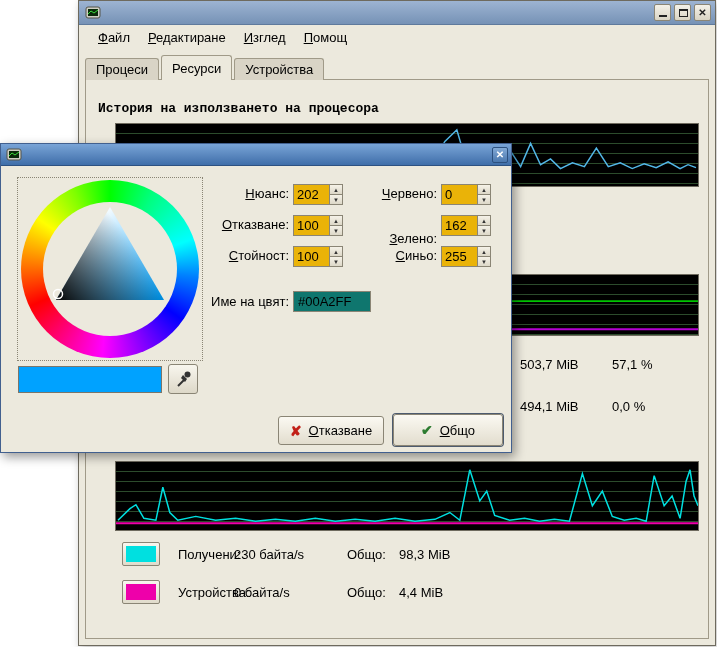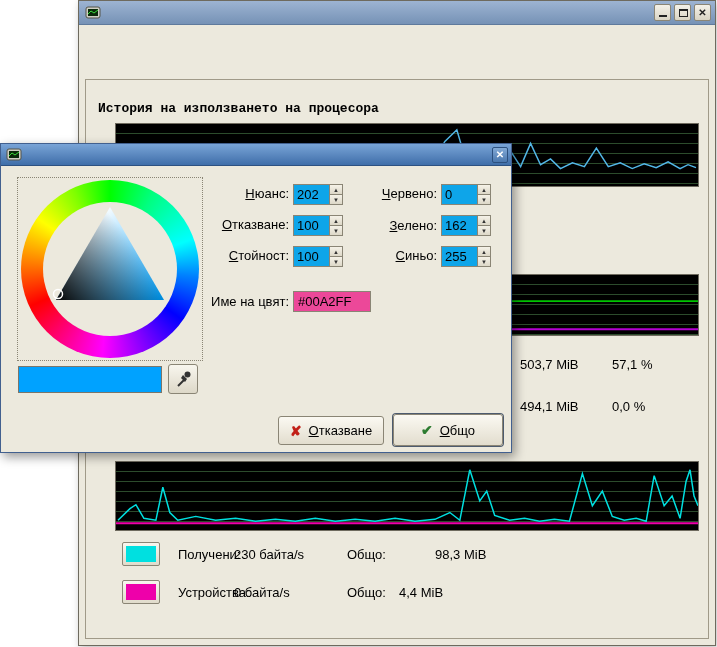--- a/index.html
+++ b/index.html
@@ -53,25 +53,25 @@
            background:conic-gradient(from 0deg, #00ff00 0deg, #00ff80 30deg, #00ffff 70deg, #0080ff 95deg, #0000ff 125deg, #8000ff 155deg, #ff00ff 185deg, #ff0080 215deg, #ff0000 245deg, #ff8000 275deg, #ffff00 305deg, #80ff00 335deg, #00ff00 360deg); }
   .wheel-hole { position:absolute; left:22px; top:22px; width:134px; height:134px; border-radius:50%; background:#ece9dd; }
   .wheel svg { position:absolute; left:0; top:0; }
 
   .preview { position:absolute; left:17px; top:222px; width:144px; height:27px; border:1px solid #7b766a; box-shadow:inset 1px 1px 2px rgba(0,0,0,.35); }
   .preview svg { display:block; width:100%; height:100%; }
   .tool-btn { position:absolute; left:167px; top:220px; width:30px; height:30px; background:linear-gradient(#f8f6ee,#ddd8c8); border:1px solid #8a8575; border-radius:3px; padding:4px; }
 
   .fld-label { position:absolute; width:100px; text-align:right; }
   .spin { position:absolute; width:50px; height:21px; }
-  .spin input { position:absolute; left:0; top:0; width:37px; height:21px; border:1px solid #8a8575; background:#0ea5e9; padding:0 3px; font:13px "Liberation Sans", sans-serif; }
+  .spin input { position:absolute; left:0; top:0; width:37px; height:21px; border:1px solid #8a8575; background:#eab308; padding:0 3px; font:13px "Liberation Sans", sans-serif; }
   .spin-btns { position:absolute; right:0; top:0; width:13px; height:21px; display:flex; flex-direction:column; }
   .sbtn { flex:1; border:1px solid #8a8575; border-left:none; background:linear-gradient(#f5f2e8,#ddd8c8); font-size:6px; color:#333; display:flex; align-items:center; justify-content:center; padding:0; }
   .sbtn + .sbtn { border-top:none; }
-  .entry { position:absolute; border:1px solid #8a8575; background:#ec4899; padding:0 4px; font:13px "Liberation Sans", sans-serif; height:21px; }
+  .entry { position:absolute; border:1px solid #8a8575; background:#0f766e; padding:0 4px; font:13px "Liberation Sans", sans-serif; height:21px; }
 
   .dlg-btn { position:absolute; height:29px; display:flex; align-items:center; justify-content:center; gap:7px; background:linear-gradient(#fbf9f2,#e2ddce); border:1px solid #8a8575; border-radius:3px; font:13px "Liberation Sans", sans-serif; }
   .btn-default { height:32px; box-shadow:0 0 0 1px #4d5b6e; }
   .ic-cancel { color:#c22018; font-weight:bold; font-size:14px; }
   .ic-ok { color:#2d7b30; font-weight:bold; font-size:14px; }
 </style>
 </head>
 <body>
 
 <div id="stage">
@@ -88,21 +88,32 @@
       </span>
       <span class="win-btn btn-min">
           <span class="glyph-min"></span>
         </span>
       <span class="win-btn btn-max">
           <span class="glyph-max"></span>
         </span>
       <span class="win-btn btn-close"><span>✕</span></span>
     </div>
 
-
+    <div class="menubar">
+      <span class="menu-item mn">Файл</span>
+      <span class="menu-item mn">Редактиране</span>
+      <span class="menu-item mn">Изглед</span>
+      <span class="menu-item mn">Помощ</span>
+    </div>
+
+    <div class="tabs">
+      <span class="tab">Процеси</span>
+      <span class="tab active">Ресурси</span>
+      <span class="tab">Устройства</span>
+    </div>
 
     <div class="panel">
 
       <div class="heading">История на използването на процесора</div>
 
       <div class="chart chart-cpu">
         <svg viewBox="0 0 584 64" preserveAspectRatio="none">
           <polyline fill="none" stroke-width="1.5" points="2,50 18,46 34,50 50,44 66,49 82,47 98,51 114,46 130,50 146,44 162,49 178,47 194,50 206,34 212,22 220,44 232,48 244,50 258,45 274,50 290,46 306,49 318,40 330,18 342,6 350,34 362,48 374,44 386,40 396,28 406,44 416,20 426,42 436,36 446,46 458,40 470,44 482,25 494,44 506,40 518,46 530,41 542,45 554,39 566,46 574,42 582,45" stroke="#53b7e8"></polyline>
         </svg>
       </div>
@@ -127,21 +138,21 @@
       </div>
 
       <span class="swatch" style="left:36px; top:462px;">
         <svg>
             <rect width="100%" height="100%" fill="#00e0e0"></rect>
           </svg>
       </span>
       <span class="ptxt" style="left:92px;  top:467px;">Получени:</span>
       <span class="ptxt" style="left:148px; top:467px;">230 байта/s</span>
       <span class="ptxt" style="left:261px; top:467px;">Общо:</span>
-      <span class="ptxt" style="left:313px; top:467px;margin-left:36px;">98,3 MiB</span>
+      <span class="ptxt" style="left:313px; top:467px;">98,3 MiB</span>
 
       <span class="swatch" style="left:36px; top:500px;">
         <svg>
             <rect width="100%" height="100%" fill="#ee00aa"></rect>
           </svg>
       </span>
       <span class="ptxt" style="left:92px;  top:505px;">Устройства:</span>
       <span class="ptxt" style="left:148px; top:505px;">0 байта/s</span>
       <span class="ptxt" style="left:261px; top:505px;">Общо:</span>
       <span class="ptxt" style="left:313px; top:505px;">4,4 MiB</span>
@@ -242,21 +253,21 @@
       <span class="spin-btns">
           <button class="sbtn">
             <span>▲</span>
           </button>
           <button class="sbtn">
             <span>▼</span>
           </button>
         </span>
     </span>
 
-    <span class="fld-label mn" style="left:336px; top:74px;">Зелено:</span>
+    <span class="fld-label mn" style="left:336px; top:87px;">Зелено:</span>
     <span class="spin" style="left:440px; top:71px;">
       <input value="162" style="">
       <span class="spin-btns">
           <button class="sbtn">
             <span>▲</span>
           </button>
           <button class="sbtn">
             <span>▼</span>
           </button>
         </span>

